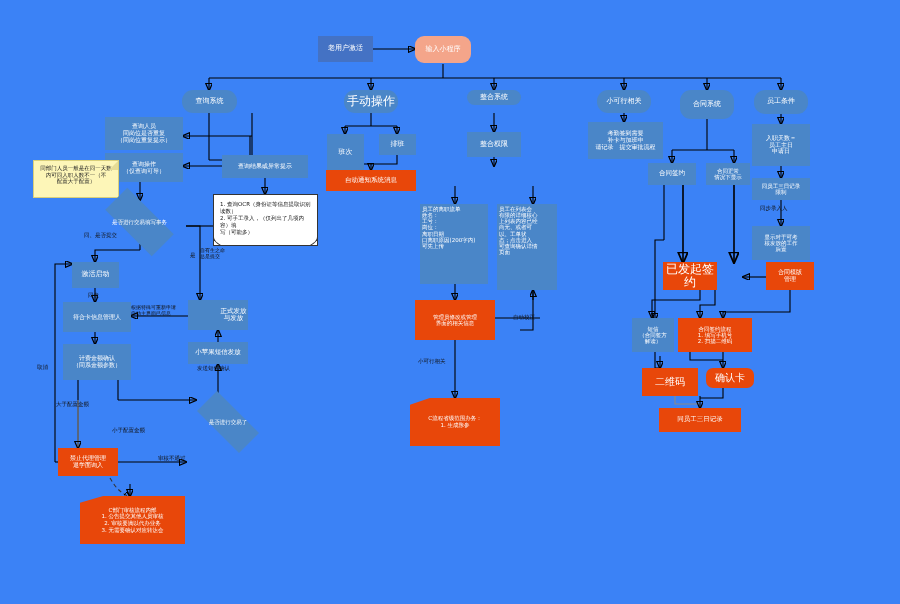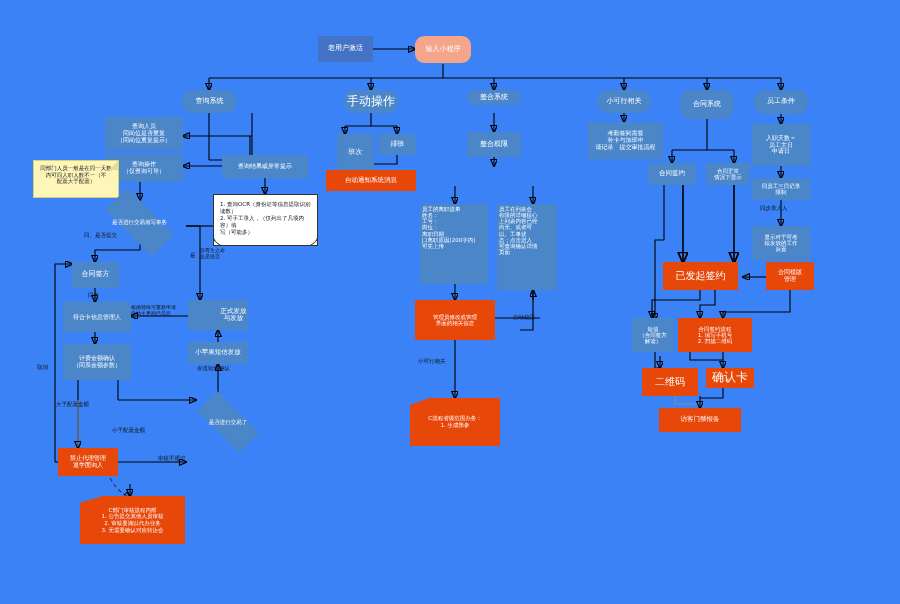--- a/index.html
+++ b/index.html
@@ -242,21 +242,21 @@
 
   <div class="doc" style="left:213px;top:194px;width:105px;height:52px;font-size:5.5px;">1. 查询OCR（身份证等信息提取识别读数）
 2. 可手工录入，（仅列出了几项内容）填
 写（可能多）</div>
 
   <div class="diamond" style="left:93px;top:200px;width:93px;height:44px;">
     <div class="dshape"></div>
     <div class="dtext" style="font-size:5.5px;width:84px;">是否进行交易填写事务</div>
   </div>
 
-  <div class="node blue" style="left:72px;top:262px;width:47px;height:26px;font-size:7px;">合同签方</div>
+  <div class="node blue" style="left:72px;top:262px;width:47px;height:26px;font-size:7px;">激活启动</div>
   <div class="node blue" style="left:63px;top:302px;width:68px;height:30px;font-size:6px;padding:1px;">符合卡信息管理人</div>
   <div class="node blue" style="left:63px;top:344px;width:68px;height:36px;font-size:6px;padding:1px;">计费金额确认
 （同系金额参数）</div>
 
   <div class="node blue" style="left:188px;top:300px;width:60px;height:30px;font-size:6.5px;padding-left:31px;">正式发放与发放</div>
   <div class="node blue" style="left:188px;top:342px;width:60px;height:22px;font-size:6.5px;">小苹果短信发放</div>
 
   <div class="diamond" style="left:186px;top:402px;width:84px;height:40px;">
     <div class="dshape"></div>
     <div class="dtext" style="font-size:5.5px;width:76px;">是否进行交易了</div>
@@ -276,21 +276,21 @@
 总是提交</div>
   <div class="lbl" style="left:88px;top:292px;font-size:5.5px;">同意</div>
   <div class="lbl" style="left:131px;top:305px;width:62px;font-size:5px;">根据特殊可重新申请
 自动主界面已信息</div>
   <div class="lbl" style="left:37px;top:364px;font-size:5.5px;">取消</div>
   <div class="lbl" style="left:56px;top:401px;font-size:5.5px;">大于配置金额</div>
   <div class="lbl" style="left:112px;top:427px;font-size:5.5px;">小于配置金额</div>
   <div class="lbl" style="left:197px;top:365px;font-size:5.5px;">发送短信确认</div>
   <div class="lbl" style="left:158px;top:455px;font-size:5.5px;">审核不通过</div>
 
-  <div class="node blue" style="left:327px;top:134px;width:37px;height:38px;font-size:7px;margin-left:10px;">班次</div>
+  <div class="node blue" style="left:327px;top:134px;width:37px;height:38px;font-size:7px;">班次</div>
   <div class="node blue" style="left:379px;top:134px;width:37px;height:21px;font-size:7px;">排班</div>
   <div class="node orange" style="left:326px;top:170px;width:90px;height:21px;font-size:6.5px;">自动通知系统消息</div>
 
   <div class="node blue" style="left:467px;top:132px;width:54px;height:25px;font-size:7px;">整合权限</div>
 
   <div class="node blue" style="left:420px;top:204px;width:68px;height:80px;font-size:5.5px;padding:2px;justify-content:flex-start;align-items:flex-start;text-align:left;">员工的离职流单
 姓名：
 工号：
 岗位：
 离职日期
@@ -315,35 +315,35 @@
 1. 生成形参</div>
 
   <div class="node blue" style="left:588px;top:122px;width:75px;height:37px;font-size:6px;padding:1px;">考勤签到需要
 补卡与加班申
 请记录　提交审批流程</div>
 
   <div class="node blue" style="left:648px;top:163px;width:48px;height:22px;font-size:6.5px;">合同签约</div>
   <div class="node blue" style="left:706px;top:163px;width:44px;height:22px;font-size:5.5px;padding:1px;">合同正常
 情况下显示</div>
 
-  <div class="node orange" style="left:663px;top:262px;width:75px;height:28px;font-size:10px;">已发起签约</div>
+  <div class="node orange" style="left:663px;top:262px;width:54px;height:28px;font-size:12px;">已发起签约</div>
   <div class="node orange" style="left:766px;top:262px;width:48px;height:28px;font-size:6px;padding:1px;">合同模版
 管理</div>
 
   <div class="node blue" style="left:632px;top:318px;width:42px;height:34px;font-size:5.5px;padding:1px;">短信
 （合同签方
 解读）</div>
   <div class="node orange" style="left:678px;top:318px;width:74px;height:34px;font-size:5.5px;padding:1px;">合同签约流程
 1. 填写手机号
 2. 扫描二维码</div>
 
   <div class="node orange" style="left:642px;top:368px;width:56px;height:28px;font-size:10px;">二维码</div>
-  <div class="node orange" style="left:706px;top:368px;width:48px;height:20px;font-size:12px;">确认卡</div>
-
-  <div class="node orange" style="left:659px;top:408px;width:82px;height:24px;font-size:6.5px;">访客门禁报备</div>
+  <div class="node orange" style="left:706px;top:368px;width:48px;height:20px;font-size:10px;border-radius:7px;">确认卡</div>
+
+  <div class="node orange" style="left:659px;top:408px;width:82px;height:24px;font-size:6.5px;">同员工三日记录</div>
 
   <div class="node blue" style="left:752px;top:124px;width:58px;height:42px;font-size:6px;padding:1px;">入职天数＝
 员工主日
 申请日</div>
   <div class="node blue" style="left:752px;top:178px;width:58px;height:22px;font-size:5.5px;padding:1px;">同员工三日记录
 限制</div>
   <div class="lbl" style="left:760px;top:205px;font-size:5.5px;">同步录入人</div>
   <div class="node blue" style="left:752px;top:226px;width:58px;height:34px;font-size:5.5px;padding:1px;">显示对于可考
 核发放的工作
 后置</div>

